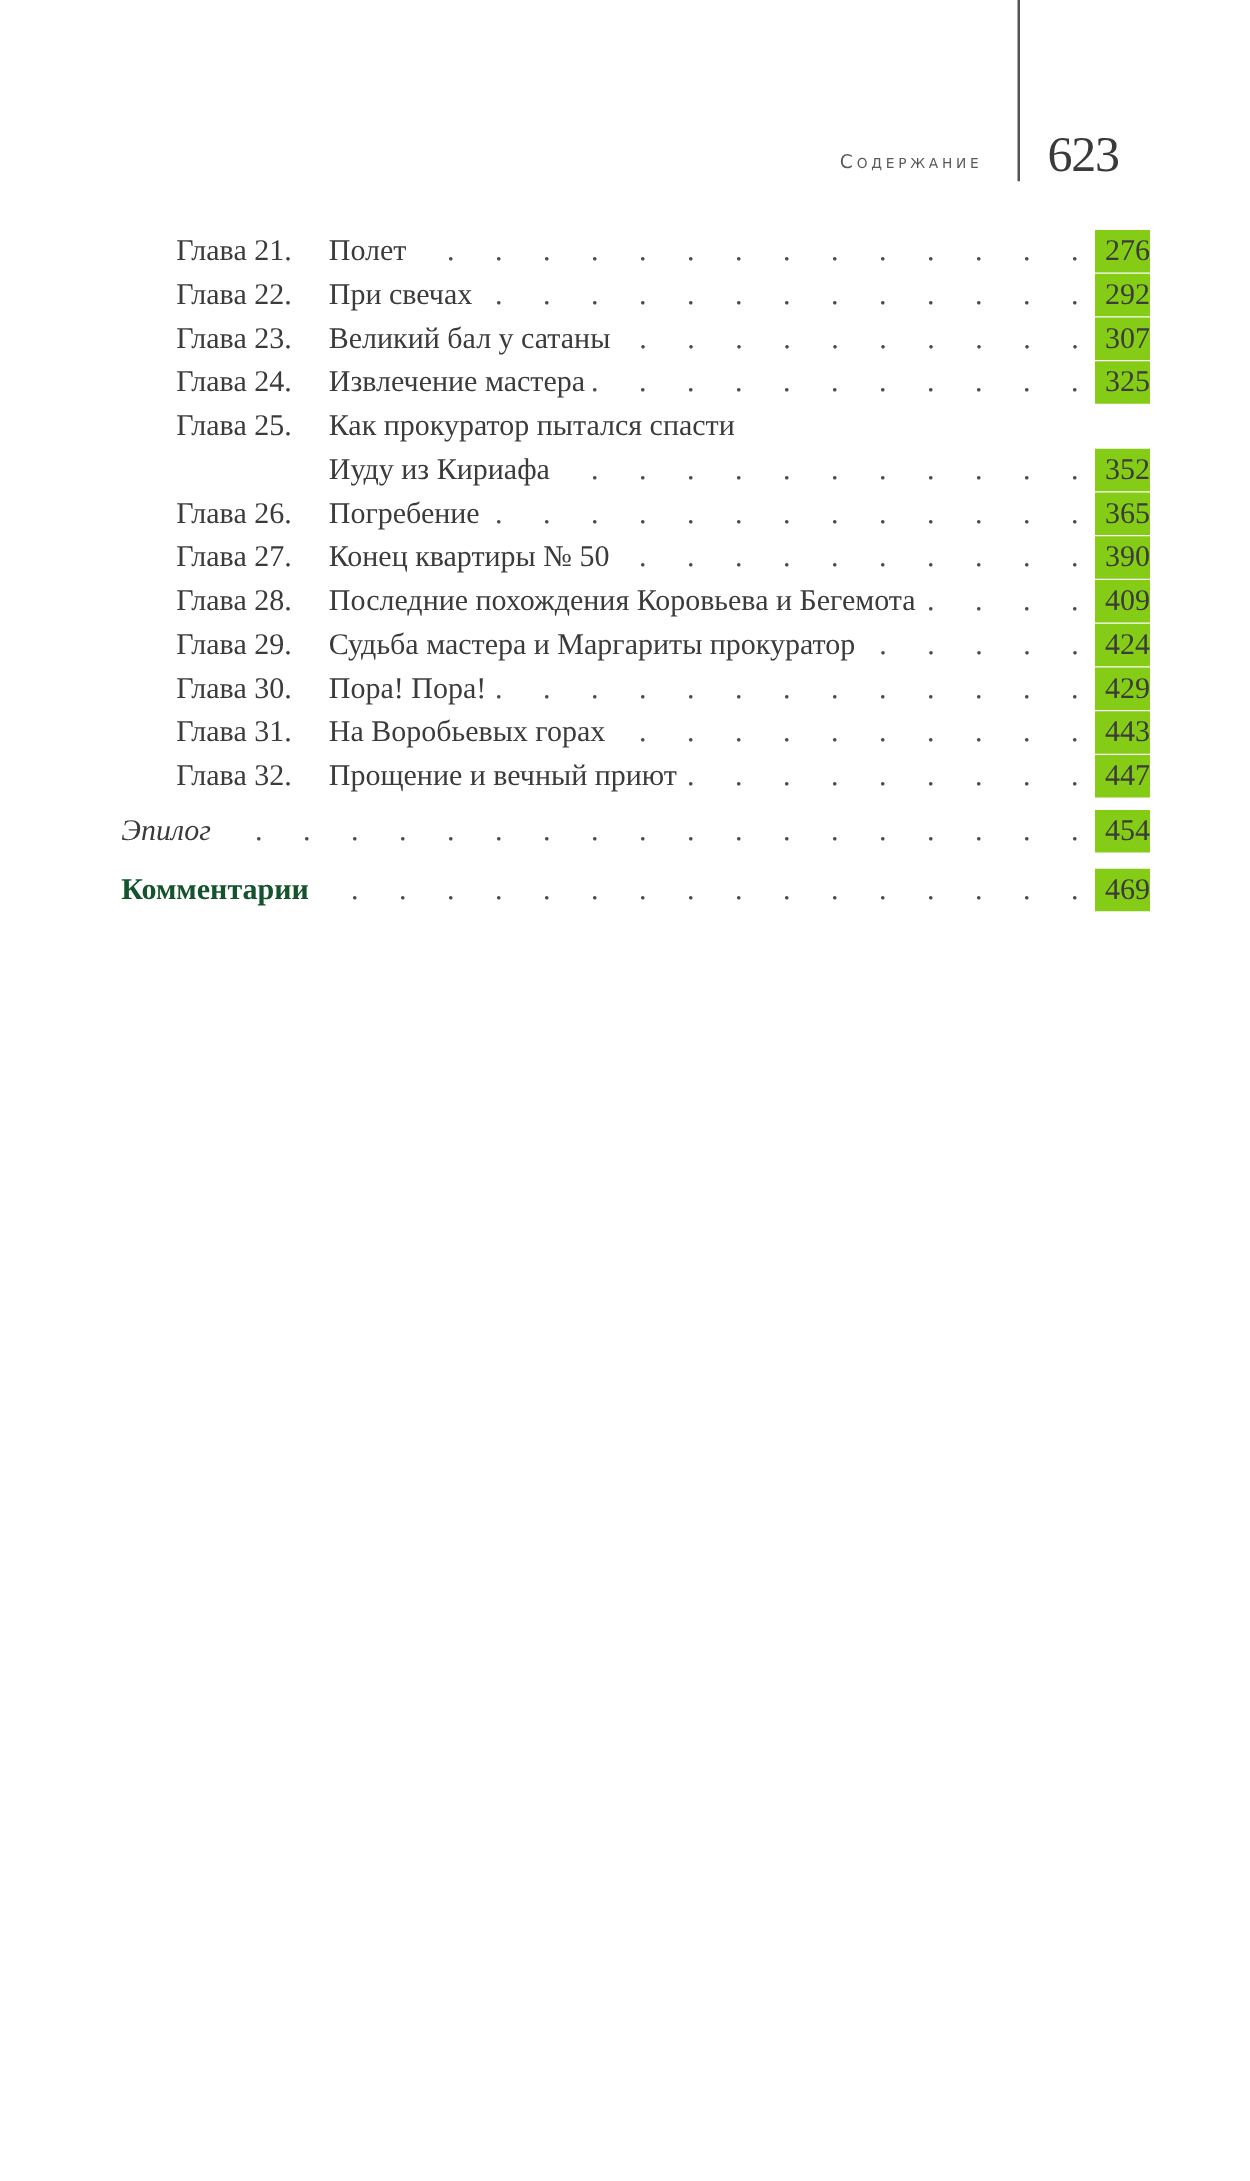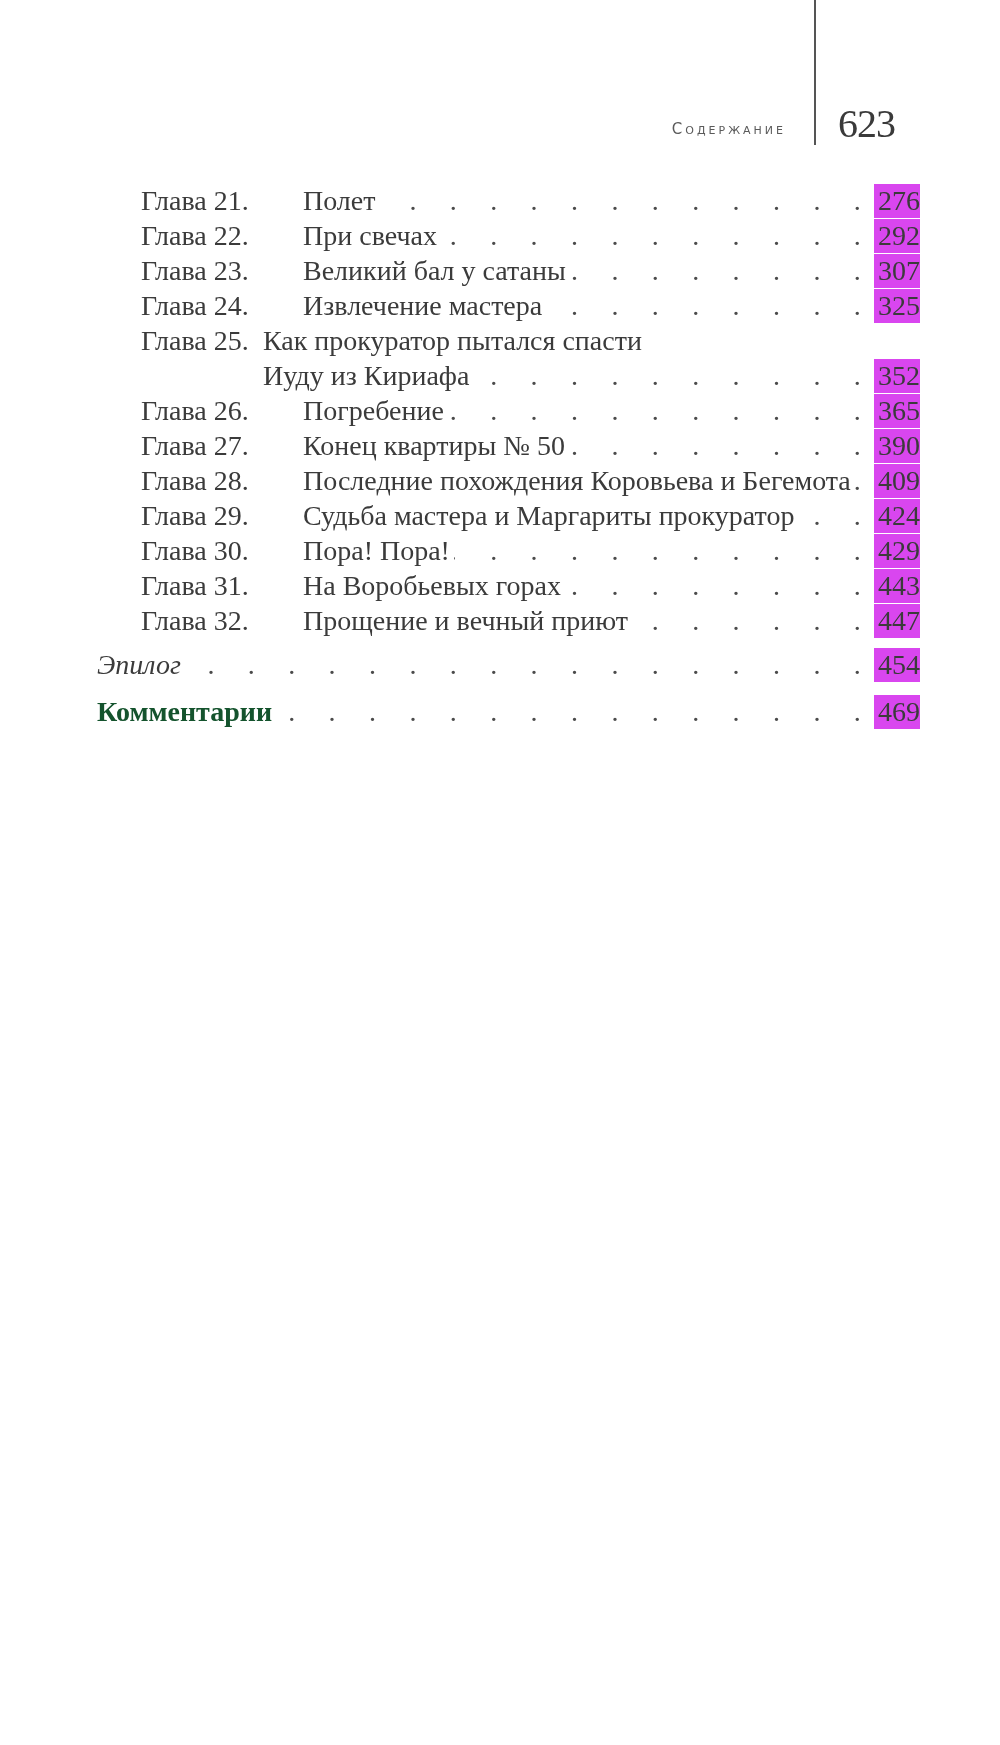--- a/index.html
+++ b/index.html
@@ -26,38 +26,38 @@
     .page-number {
       position: absolute; left: 838px; top: 100px;
       font-size: 40px; line-height: 48px; color: #3a3a3a;
       letter-spacing: -1px;
     }
 
     
     .toc { position: absolute; left: 0; top: 0; width: 1000px; }
     .toc-row {
       position: absolute; left: 0; width: 1000px; height: 34px;
-      font-size: 28px; line-height: 34px;
+      font-size: 24px; line-height: 34px;
       display: block;
     }
     .chap-label { position: absolute; left: 141px; top: 0; white-space: nowrap; }
     .entry-line {
       position: absolute; top: 0; right: 80px;
       display: flex; align-items: baseline; white-space: nowrap;
     }
     .entry-title { white-space: nowrap; background: #fff; padding-right: 4px; position: relative; z-index: 1; }
     .leader {
       flex: 1; overflow: hidden; white-space: nowrap; position: relative;
       color: #4a4a4a; letter-spacing: 13.2px; text-align: right;
       direction: rtl;
     }
     .leader span { direction: ltr; }
-    .entry-page { white-space: nowrap; padding-left: 4px; background: #d946ef; position: relative; z-index: 1; min-width: 40px; text-align: right; }
-
-    .chapter .entry-line { left: 263px; margin-left: 40px; }
+    .entry-page { white-space: nowrap; padding-left: 4px; background: #84cc16; position: relative; z-index: 1; min-width: 40px; text-align: right; }
+
+    .chapter .entry-line { left: 263px; }
     .cont .entry-line { left: 263px; }
     .first-line { position: absolute; left: 263px; top: 0; white-space: nowrap; }
 
     .section .entry-line { left: 97px; }
     .italic .entry-title { font-style: italic; }
     .bold .entry-title { font-weight: bold; color: #14532d; }
   </style>
 </head>
 <body>
 

